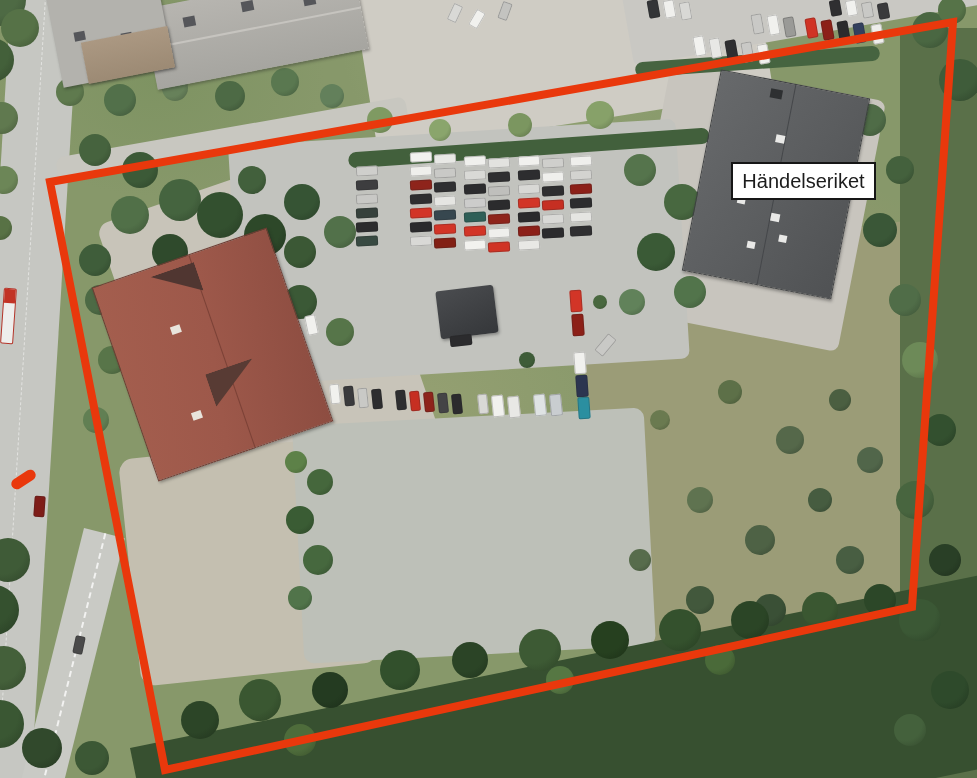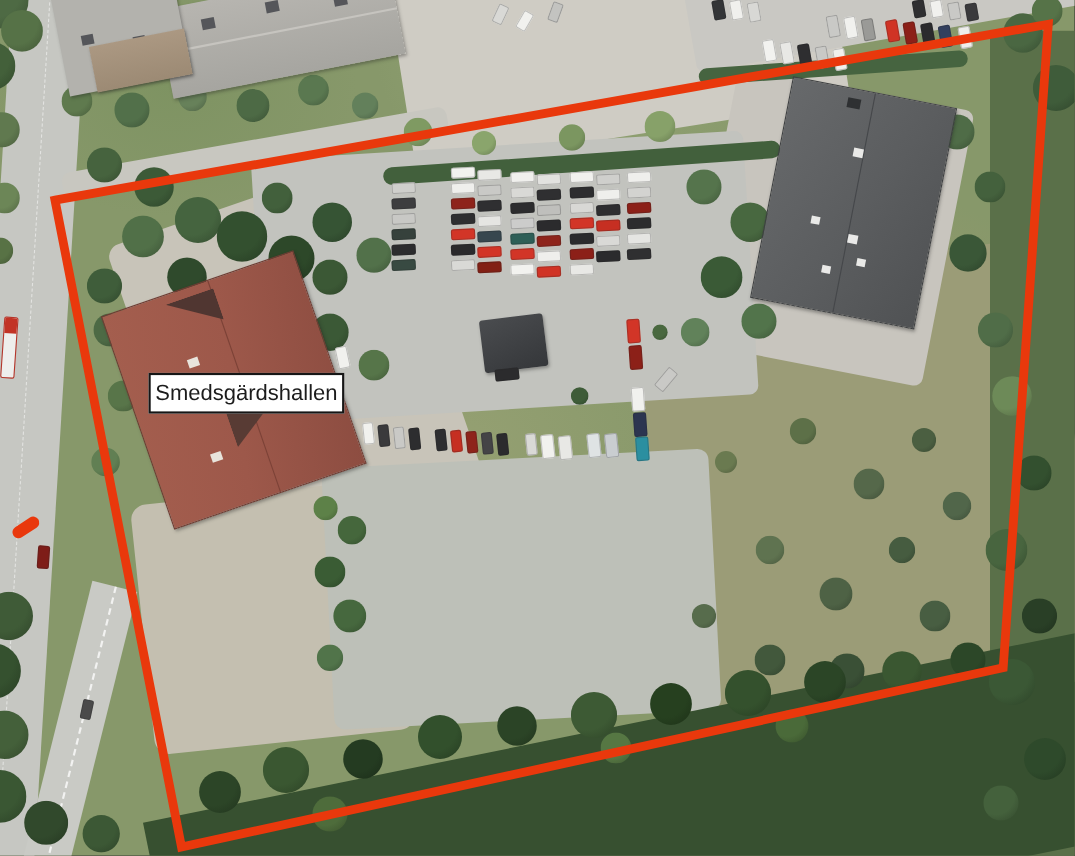--- a/index.html
+++ b/index.html
@@ -92,21 +92,21 @@
   </div>
 
   <div id="cars" style="position:static"></div>
 
   <div class="redmark" style="left:10px;top:474px;width:27px;height:11px;transform:rotate(-33deg);"></div>
 
   <svg id="boundary" width="977" height="778" viewBox="0 0 977 778">
     <polygon points="50,182 953,22 912,607 165,770"></polygon>
   </svg>
 
-  <div class="maplabel" style="left:135px;top:339px;width:178px;height:37px;">Smedsgärdshallen</div>
+  <div class="maplabel" style="left:731px;top:162px;width:145px;height:38px;">Händelseriket</div>
 <div class="patch z1" style="left: 570px; top: 268px; width: 385px; height: 405px; transform: rotate(-8deg); background: rgb(155, 156, 119); border-radius: 24px;"></div>
     <div class="patch z1" style="left: 352px; top: -12px; width: 400px; height: 168px; transform: rotate(-9deg); background: rgb(207, 204, 196); border-radius: 10px;"></div>
     <div class="patch z1" style="left: 55px; top: 158px; width: 355px; height: 24px; transform: rotate(-10deg); background: rgb(200, 199, 192); border-radius: 8px;"></div>
     <div class="patch z1" style="left: 620px; top: -15px; width: 365px; height: 82px; transform: rotate(-10deg); background: rgb(201, 200, 195); border-radius: 6px;"></div>
     <div class="patch z1" style="left: 672px; top: 60px; width: 218px; height: 255px; transform: rotate(11deg); background: rgb(200, 197, 190); border-radius: 8px;"></div>
     <div class="patch z1" style="left: 96px; top: 226px; width: 258px; height: 308px; transform: rotate(-19deg); background: rgb(200, 196, 185); border-radius: 12px;"></div>
     <div class="patch z1" style="left: 118px; top: 460px; width: 238px; height: 228px; transform: rotate(-6deg); background: rgb(196, 191, 176); border-radius: 14px;"></div>
     <div class="patch z1" style="left: 228px; top: 146px; width: 448px; height: 240px; transform: rotate(-3.5deg); background: rgb(194, 195, 190); border-radius: 8px;"></div>
     <div class="patch z1" style="left: 292px; top: 426px; width: 352px; height: 238px; transform: rotate(-3deg); background: rgb(189, 192, 184); border-radius: 10px;"></div>
     <div class="patch z1" style="left: 900px; top: 28px; width: 96px; height: 772px; transform: rotate(0deg); background: rgb(90, 112, 73); border-radius: 0px;"></div>

